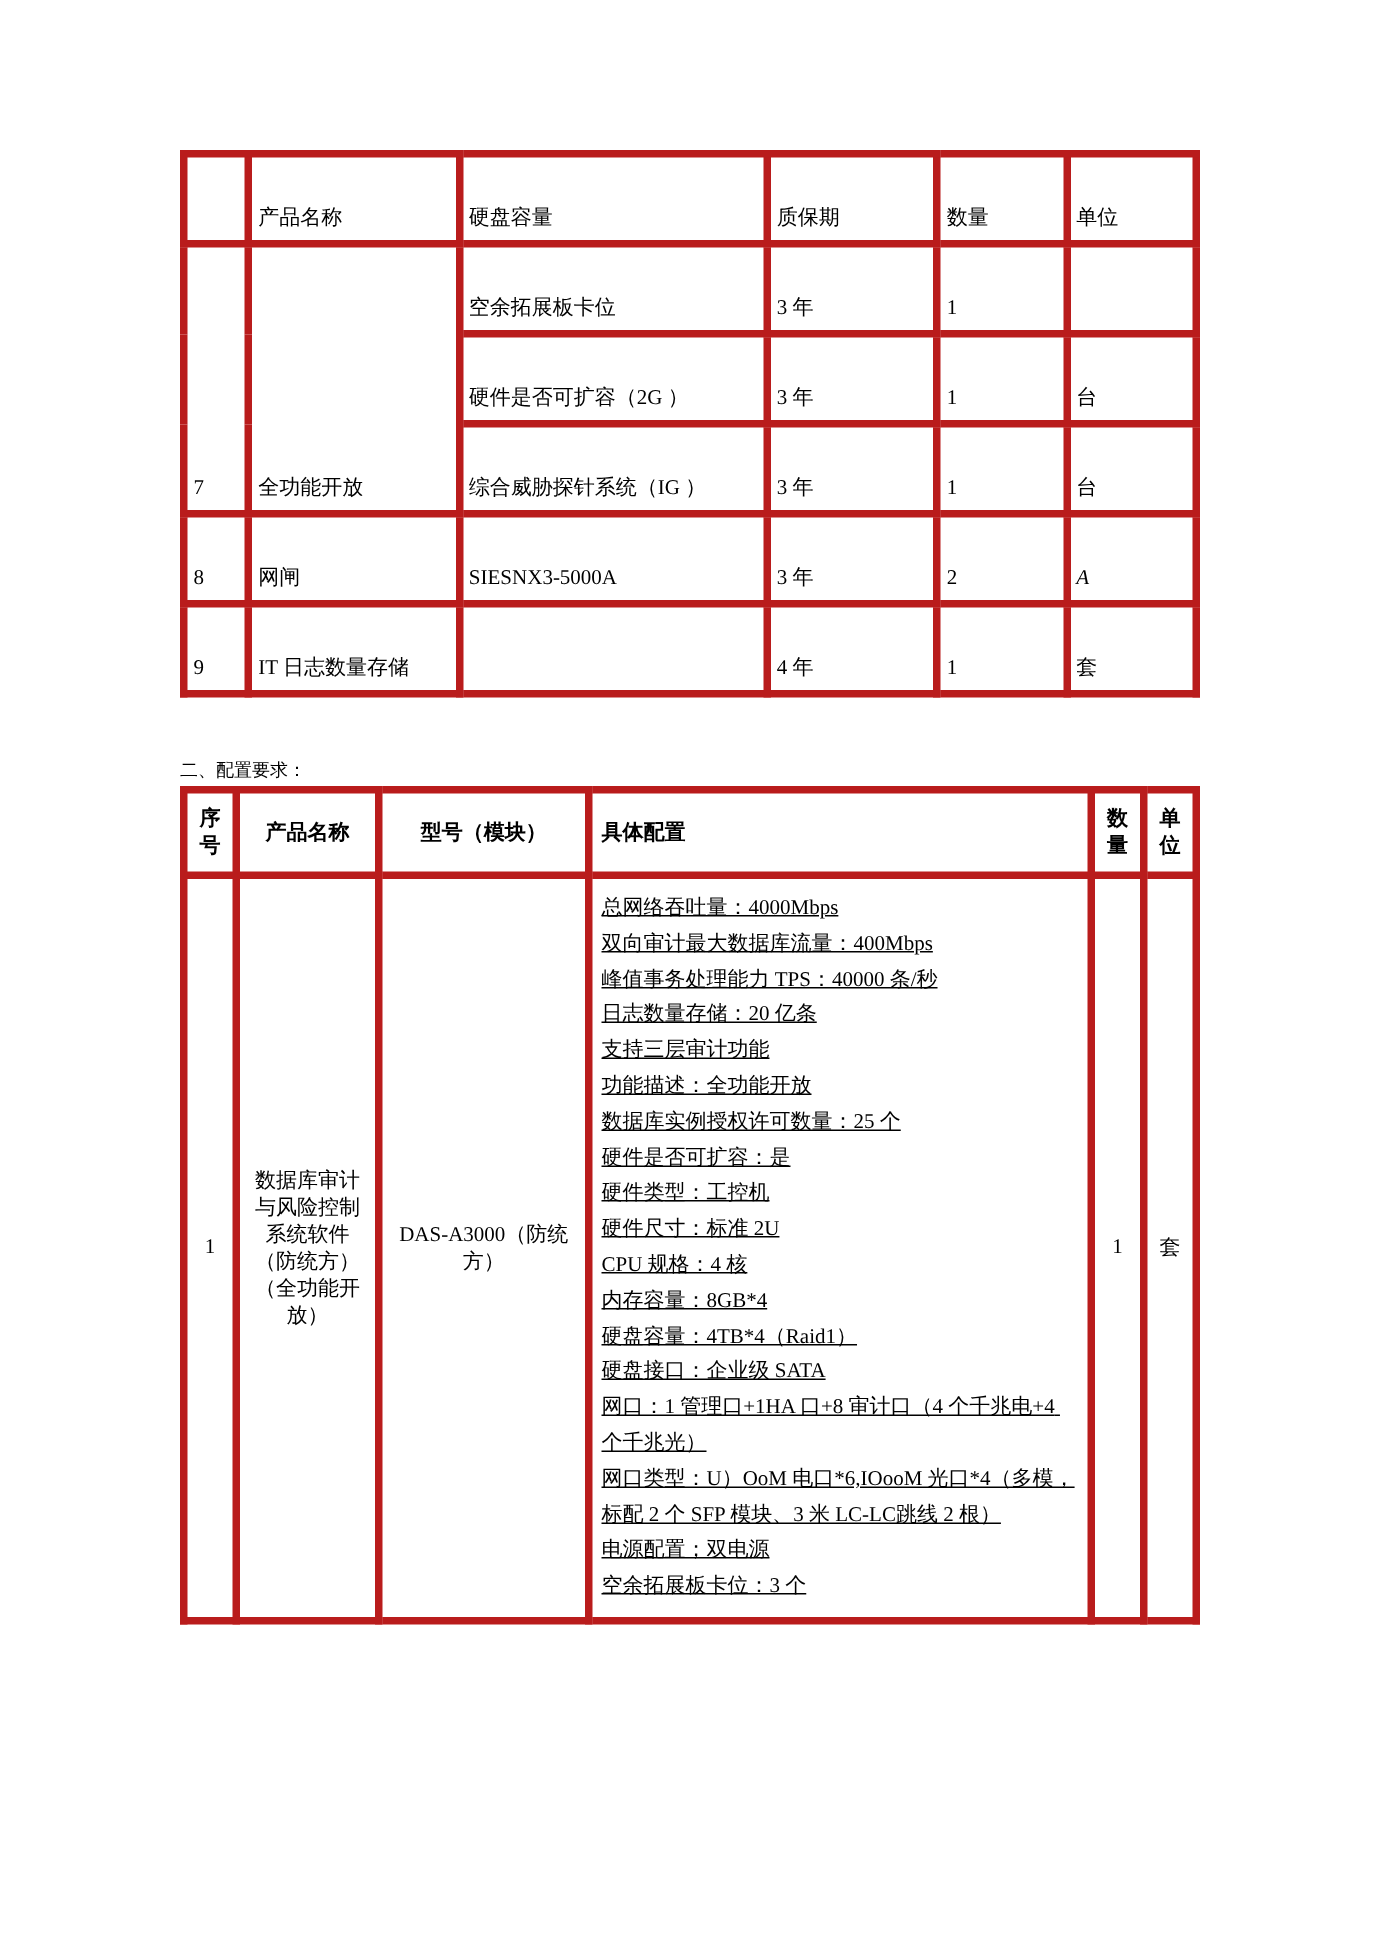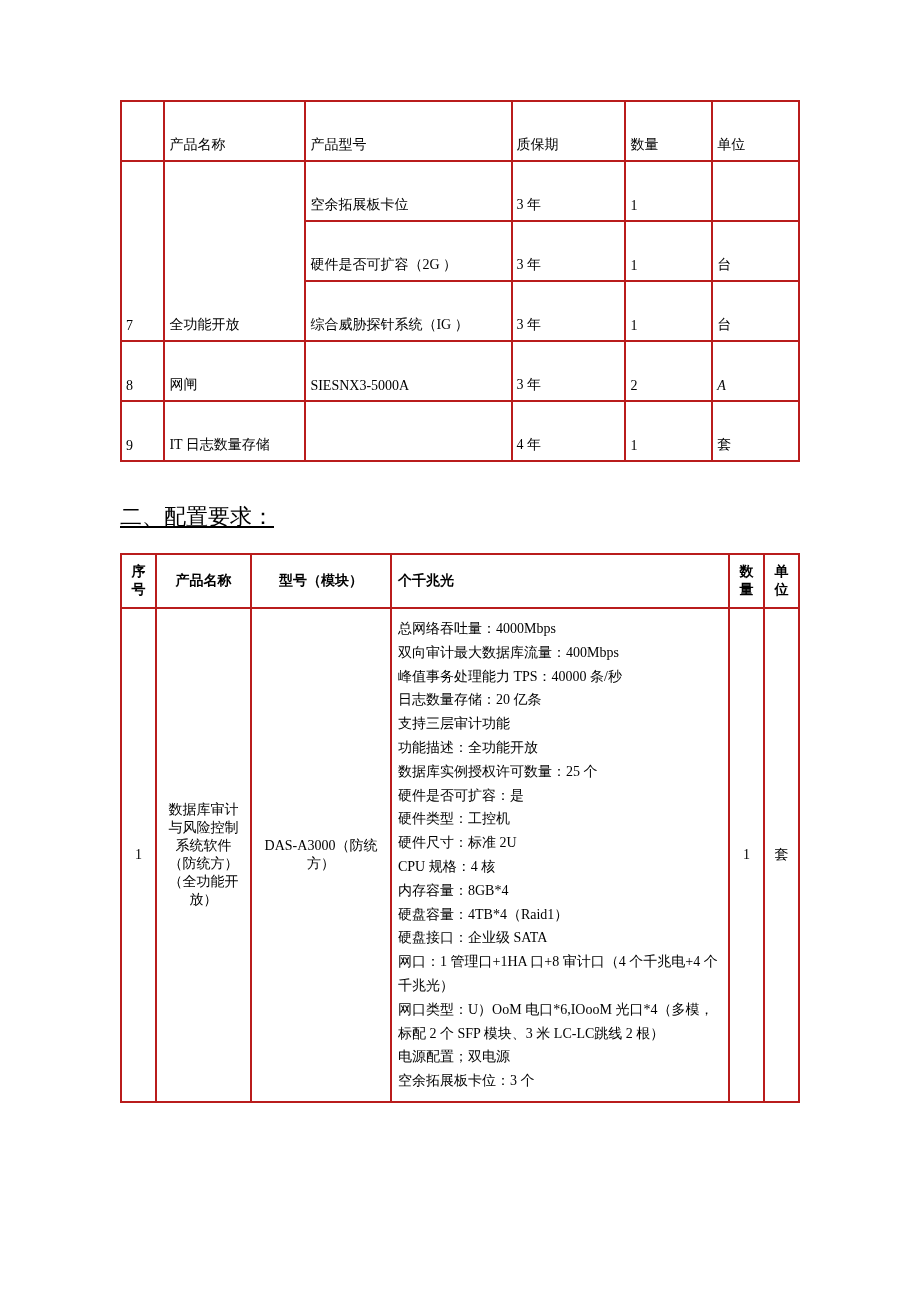--- a/index.html
+++ b/index.html
@@ -11,38 +11,37 @@
       padding: 100px 120px 60px 120px;
       width: 920px;
       box-sizing: border-box;
     }
     table {
       border-collapse: collapse;
       width: 100%;
       table-layout: fixed;
     }
     td, th {
-      border: 2px solid #b91c1c;
+      border: 5px solid #b91c1c;
       padding: 6px 4px;
       vertical-align: bottom;
       text-align: left;
       font-weight: normal;
       word-wrap: break-word;
     }
     .t1-c0 { width: 40px; }
     .t1-c1 { width: 130px; }
     .t1-c2 { width: 190px; }
     .t1-c3 { width: 105px; }
     .t1-c4 { width: 80px; }
     .t1-c5 { width: 80px; }
     .tall { height: 60px; }
     .section-title {
-      margin: 40px 0 21px 0;
-      font-size: 22px;
-      text-decoration: underline;
+      margin: 40px 0 2px 0;
+      font-size: 12px;
     }
     .t2 td, .t2 th {
       vertical-align: middle;
       text-align: center;
       padding: 8px 6px;
     }
     .t2 .spec-col {
       text-align: left;
       vertical-align: top;
       line-height: 1.7;
@@ -64,21 +63,21 @@
       <col class="t1-c1">
       <col class="t1-c2">
       <col class="t1-c3">
       <col class="t1-c4">
       <col class="t1-c5">
   </colgroup>
   <tbody>
       <tr class="tall">
     <th></th>
     <th>产品名称</th>
-    <th>产品型号</th>
+    <th>硬盘容量</th>
     <th>质保期</th>
     <th>数量</th>
     <th>单位</th>
   </tr>
 
   <tr class="tall">
     <td rowspan="3">7</td>
     <td rowspan="3">全功能开放</td>
     <td>空余拓展板卡位</td>
     <td>3 年</td>
@@ -127,29 +126,29 @@
       <col class="t2-c2">
       <col class="t2-c3">
       <col class="t2-c4">
       <col class="t2-c5">
   </colgroup>
   <tbody>
       <tr>
     <th class="bold">序号</th>
     <th class="bold">产品名称</th>
     <th class="bold">型号（模块）</th>
-    <th class="bold" style="text-align:left;">个千兆光</th>
+    <th class="bold" style="text-align:left;">具体配置</th>
     <th class="bold">数量</th>
     <th class="bold">单位</th>
   </tr>
   <tr>
     <td>1</td>
     <td>数据库审计与风险控制系统软件（防统方）（全功能开放）</td>
     <td>DAS-A3000（防统方）</td>
-    <td class="spec-col" style="white-space:pre-wrap;">总网络吞吐量：4000Mbps
+    <td class="spec-col" style="white-space:pre-wrap;text-decoration:underline;">总网络吞吐量：4000Mbps
 双向审计最大数据库流量：400Mbps
 峰值事务处理能力 TPS：40000 条/秒
 日志数量存储：20 亿条
 支持三层审计功能
 功能描述：全功能开放
 数据库实例授权许可数量：25 个
 硬件是否可扩容：是
 硬件类型：工控机
 硬件尺寸：标准 2U
 CPU 规格：4 核

